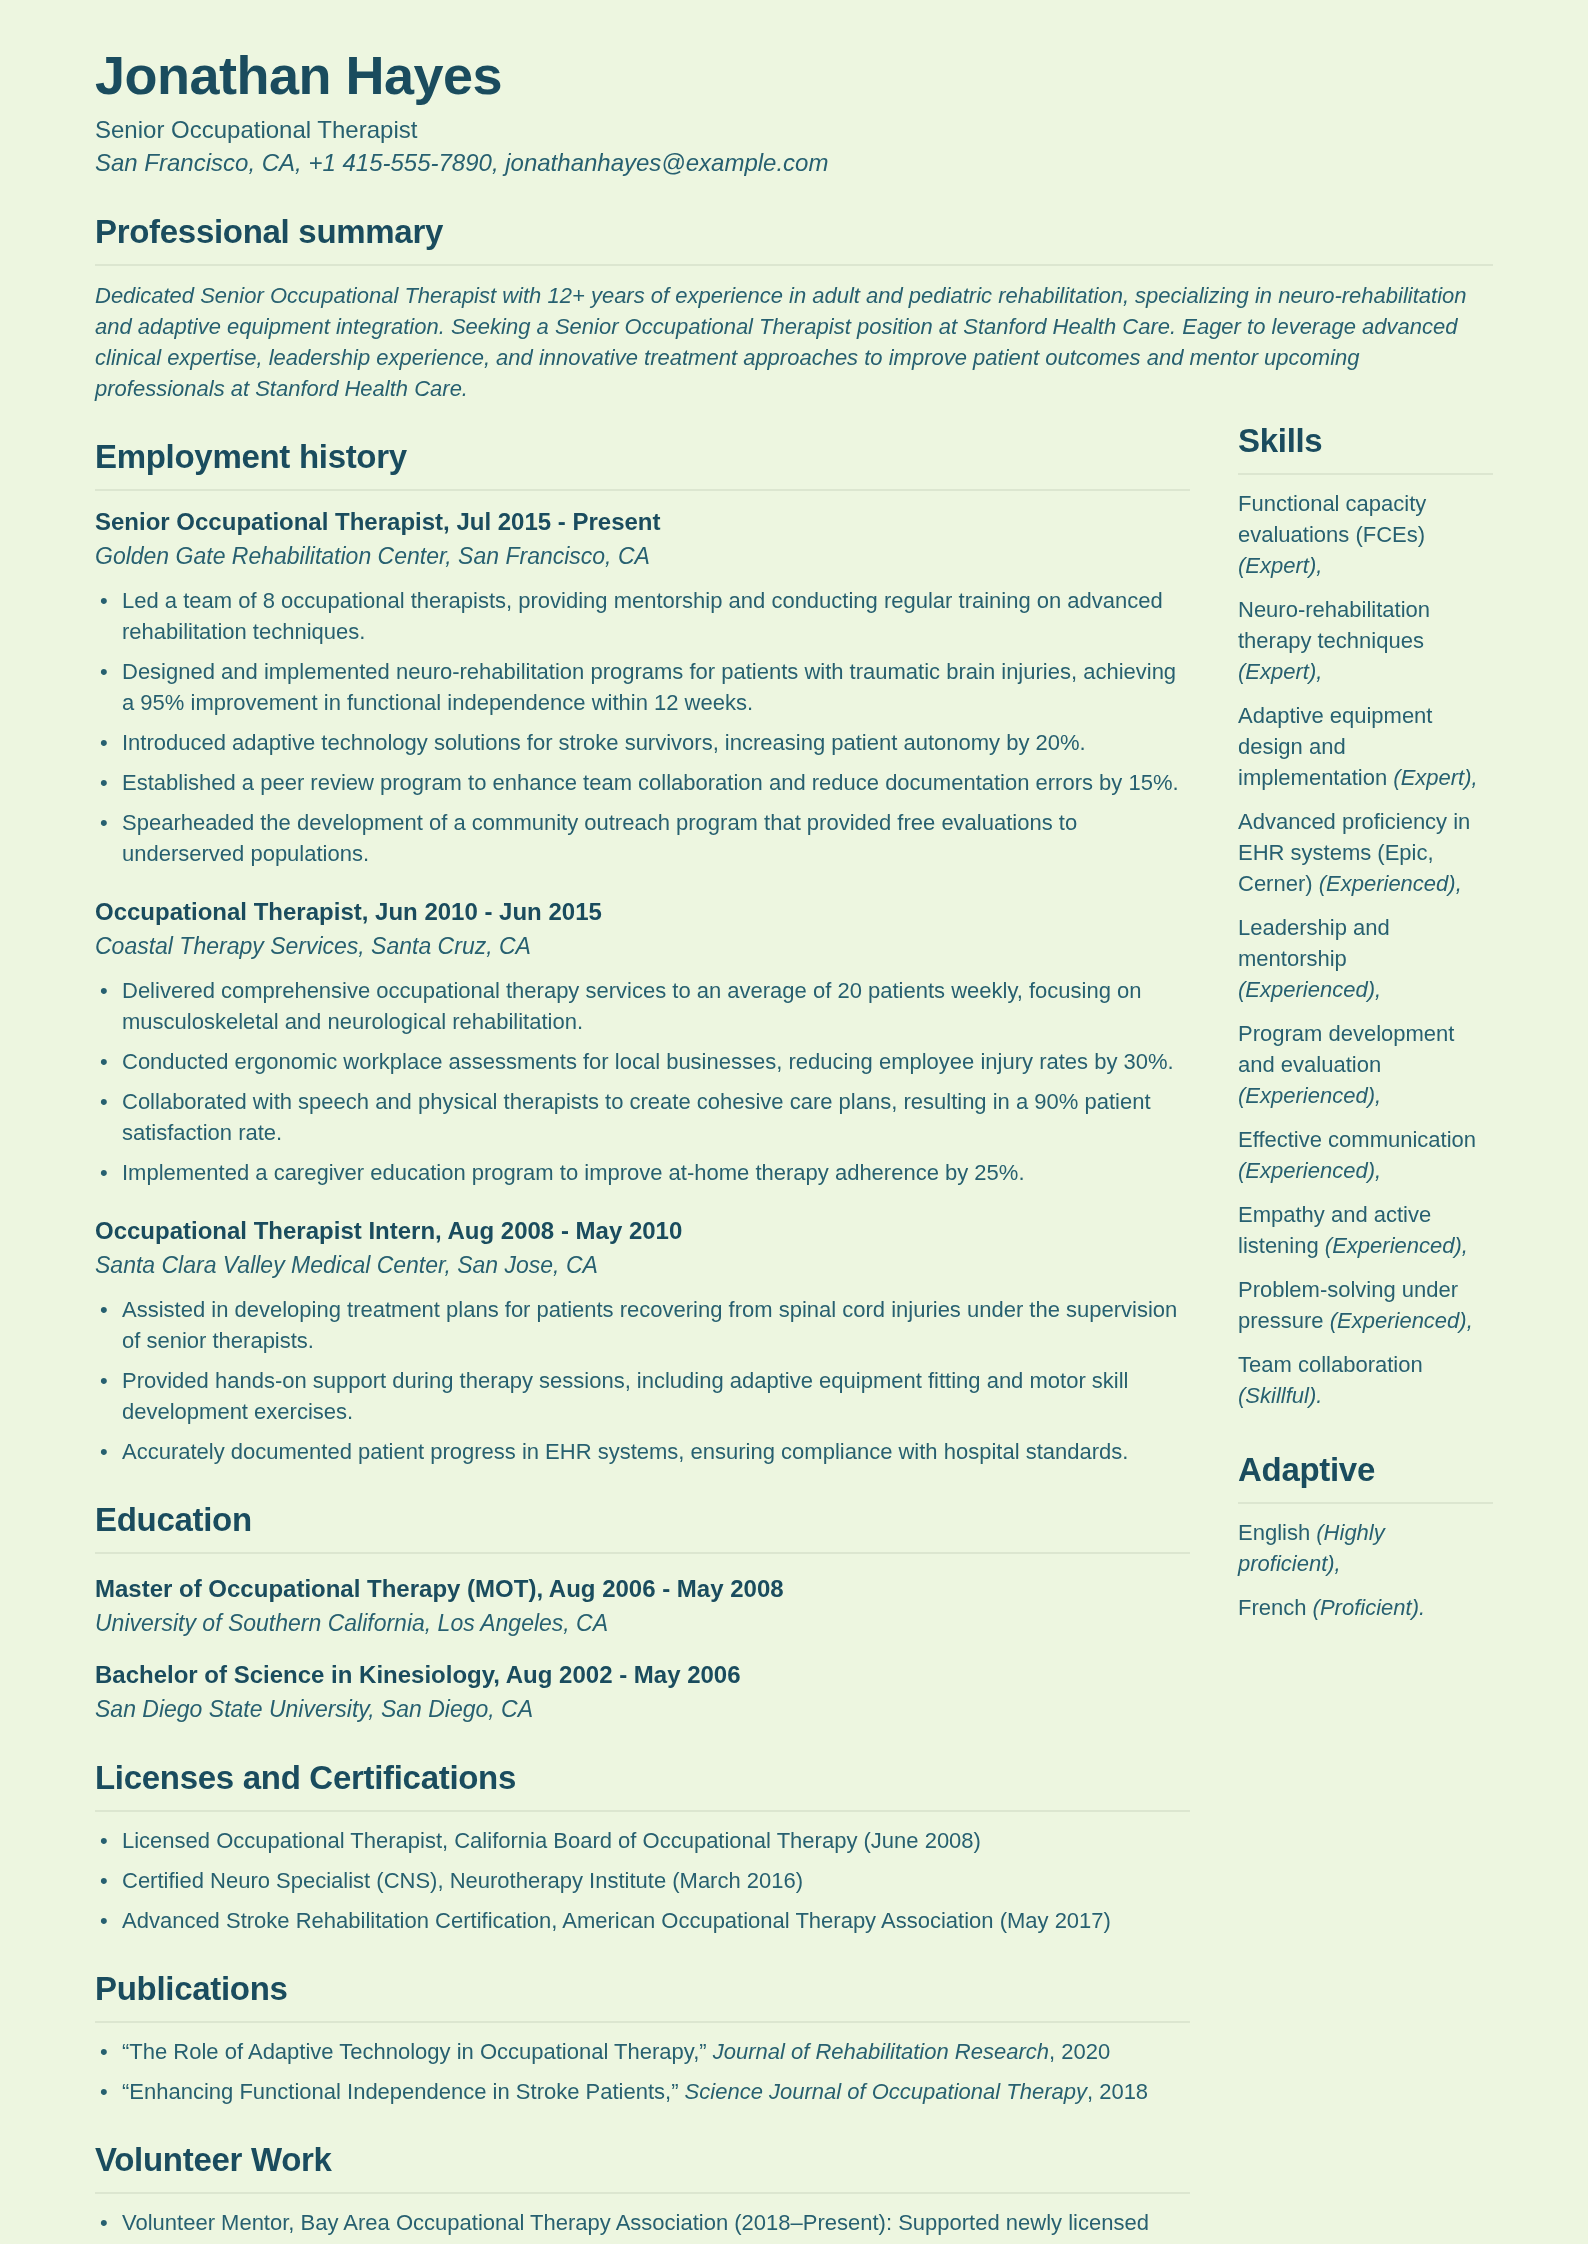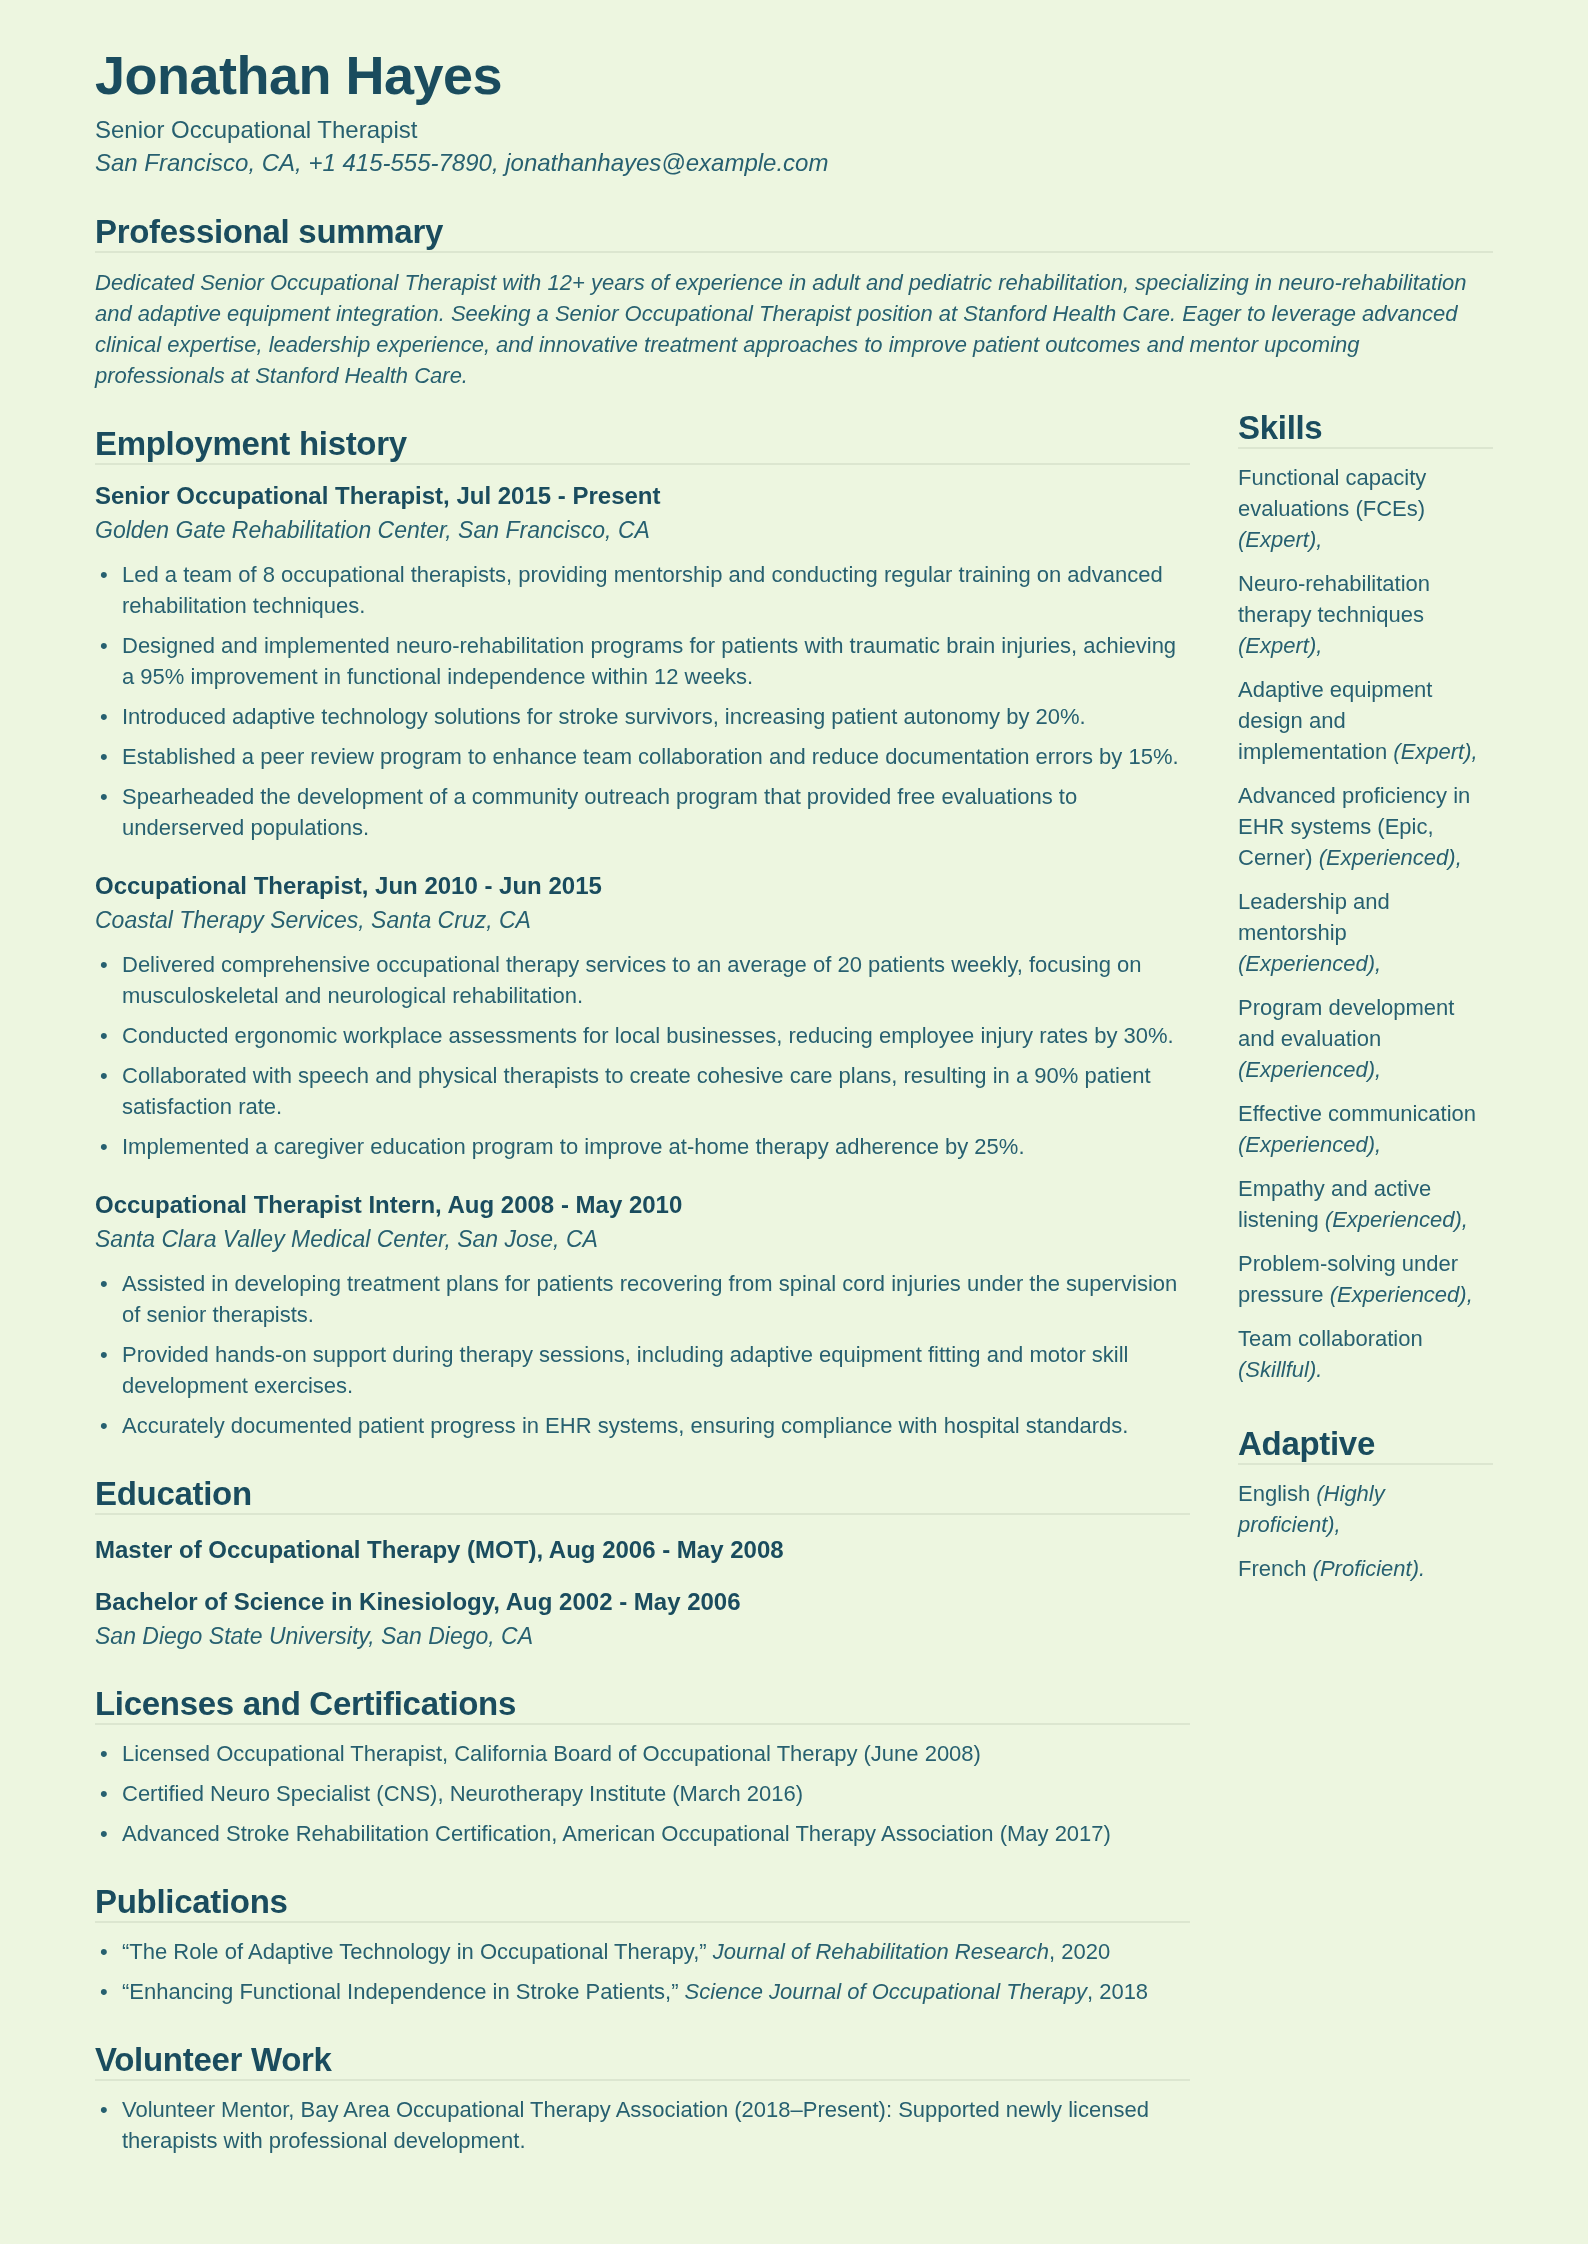--- a/index.html
+++ b/index.html
@@ -30,20 +30,21 @@
   .subtitle{font-size:24px;line-height:1.35;color:var(--ink);}
   .contact{font-size:24px;line-height:1.35;font-style:italic;color:var(--ink);}
   
   section{margin-top:34px;}
   h2{
     margin:0;
     font-size:33px;
     line-height:1.15;
     font-weight:bold;
     color:var(--ink-dark);
+    padding-bottom:13px;
     border-bottom:2px solid var(--rule);
     letter-spacing:-0.3px;
   }
   p.body{
     margin:14px 0 0 0;
     font-size:22px;
     line-height:31px;
     font-style:italic;
   }
   
@@ -189,20 +190,21 @@
                 <span class="li-text">Accurately documented patient progress in EHR systems, ensuring compliance with hospital standards.</span>
               </li>
           </ul>
         </article>
       </section>
 
       <section>
         <h2>Education</h2>
         <div class="degree">
           <h3>Master of Occupational Therapy (MOT), Aug 2006 - May 2008</h3>
+          <div class="school">University of Southern California, Los Angeles, CA</div>
         </div>
         <div class="degree">
           <h3>Bachelor of Science in Kinesiology, Aug 2002 - May 2006</h3>
           <div class="school">San Diego State University, San Diego, CA</div>
         </div>
       </section>
 
       <section>
         <h2>Licenses and Certifications</h2>
         <ul class="bullets">

